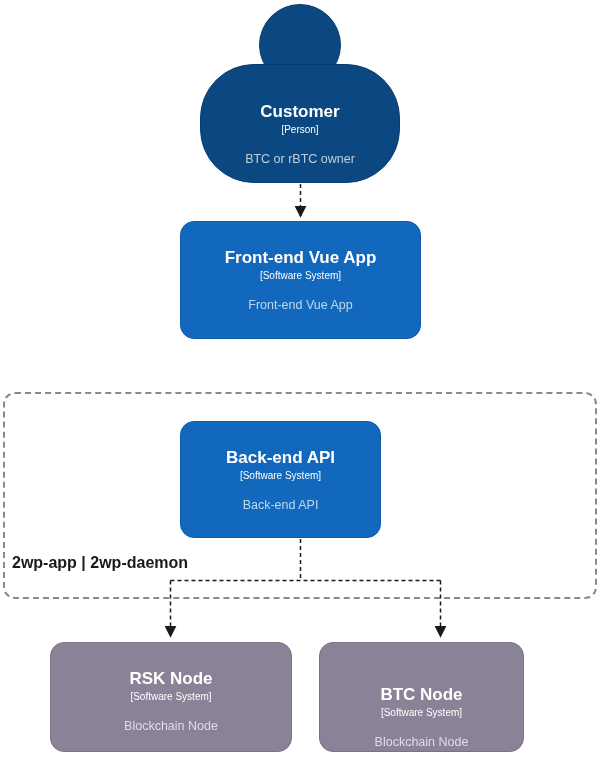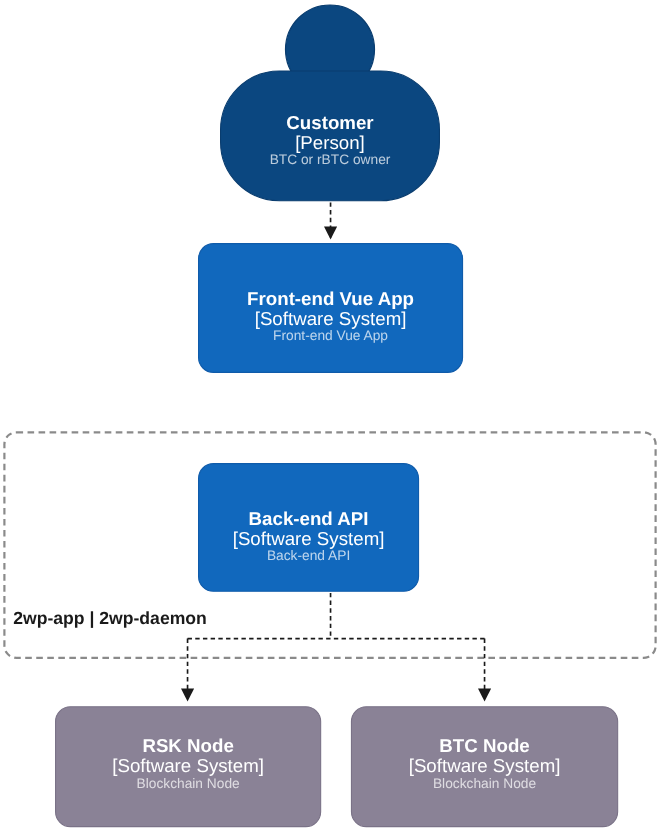--- a/index.html
+++ b/index.html
@@ -57,21 +57,21 @@
     position: absolute;
     box-sizing: border-box;
     color: #ffffff;
     text-align: center;
     z-index: 4;
   }
   .softbox {
     border-radius: 14px;
     background: var(--software-system-fill, #1168bd);
     border: 1px solid var(--software-system-border, #0f5baa);
-    padding-top: 39px;
+    padding-top: 25px;
   }
   .external {
     background: var(--external-system-fill, #8a8296);
     border: 1px solid var(--external-system-border, #7a7287);
   }
   .person-head {
     position: absolute;
     left: 259px; top: 4px;
     width: 82px; height: 82px;
     border-radius: 50%;
@@ -88,32 +88,33 @@
     border: 1px solid var(--person-border, #073b6f);
     padding-top: 36px;
     z-index: 5;
   }
   .node-title {
     font-size: 17px;
     font-weight: bold;
     line-height: 21px;
   }
   .node-type {
-    font-size: 17px;
+    font-size: 10px;
     line-height: 16px;
   }
   .node-desc {
     font-size: 12.5px;
     line-height: 15px;
+    margin-top: 14px;
     color: rgba(255,255,255,0.72);
   }
   .frontend-box { left: 180px; top: 221px; width: 241px; height: 118px; }
   .backend-box  { left: 180px; top: 421px; width: 201px; height: 117px; }
   .rsk-box      { left: 50px;  top: 642px; width: 242px; height: 110px; border-radius: 14px; padding-top: 25px; }
-  .btc-box      { left: 319px; top: 642px; width: 243px; height: 110px; border-radius: 14px; padding-top: 25px; }
+  .btc-box      { left: 319px; top: 642px; width: 205px; height: 110px; border-radius: 14px; padding-top: 41px; }
 </style>
 </head>
 <body>
 
 <div class="stage">
 
   <svg class="connectors" viewBox="0 0 601 761">
     <defs>
       <marker id="arrow" viewBox="0 0 10 10" refX="8.5" refY="5" markerWidth="8" markerHeight="8" orient="auto-start-reverse">
         <path class="arrowhead" d="M0,0 L10,5 L0,10 z"></path>

